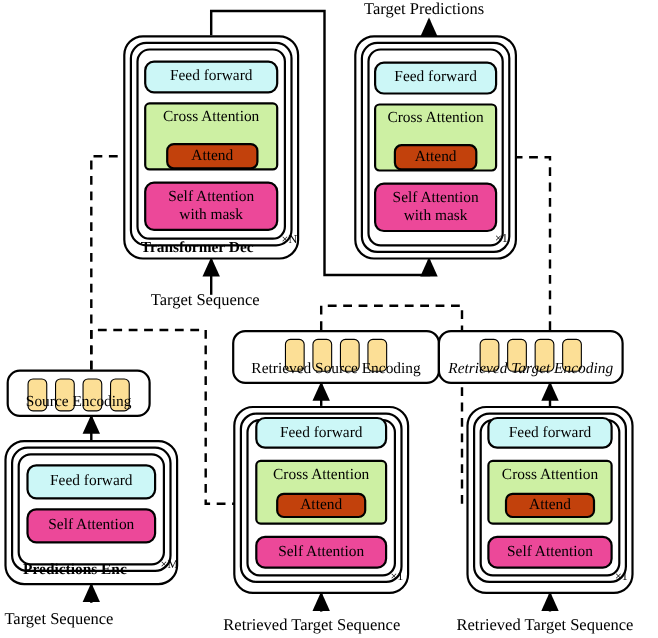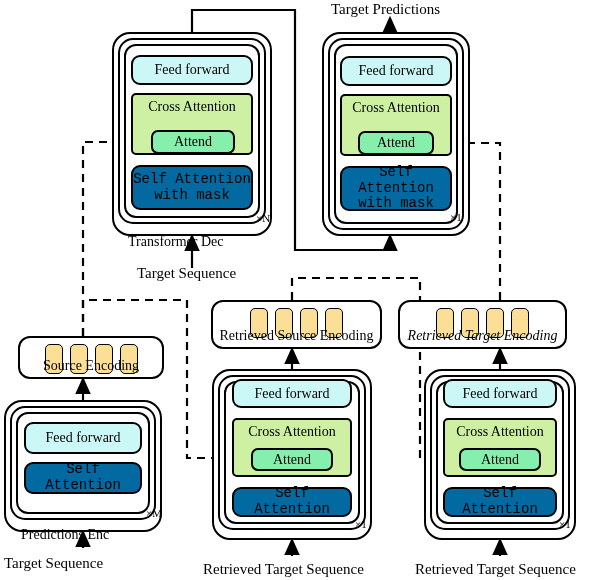--- a/index.html
+++ b/index.html
@@ -1,30 +1,30 @@
 <!DOCTYPE html>
 <html><head>
 <meta charset="utf-8">
 <style>
   html,body{margin:0;padding:0;background:#fff;}
   #root{position:relative;width:598px;height:580px;background:#fff;
         font-family:"Liberation Serif","DejaVu Serif",serif;color:#000;overflow:hidden;}
   .lbl{position:absolute;white-space:nowrap;font-size:15px;line-height:1;text-align:center;}
-  .lbl.bold{font-weight:normal;font-size:14px;margin-top:16px;}
+  .lbl.bold{font-weight:bold;font-size:14px;}
   .xn{position:absolute;font-size:11px;white-space:nowrap;}
   
   .shell{position:absolute;border:2px solid #000;border-radius:18px;background:#fff;box-sizing:border-box;}
   .shell2{position:absolute;border:2px solid #000;border-radius:15px;background:#fff;box-sizing:border-box;}
   .shell3{position:absolute;border:2px solid #000;border-radius:12px;background:#fff;box-sizing:border-box;}
   .blk{position:absolute;border:2px solid #000;border-radius:9px;box-sizing:border-box;
        display:flex;align-items:center;justify-content:center;text-align:center;
        font-size:14px;line-height:1.12;}
   .ff{background:#ccf7f7;}
-  .att{background:#0369a1;font-family:Liberation Mono, monospace;}
-  .attend{background:#86efac;border:2px solid #000;border-radius:7px;}
+  .att{background:#ec4899;}
+  .attend{background:#c2410c;border:2px solid #000;border-radius:7px;}
   .catt{position:absolute;border:2px solid #000;border-radius:5px;background:#cdf0a3;box-sizing:border-box;}
   .catt .cttl{position:absolute;left:0;right:0;top:4px;text-align:center;font-size:14px;}
   
   .encbox{position:absolute;border:2px solid #000;border-radius:12px;background:#fff;box-sizing:border-box;}
   .toks{position:absolute;left:0;right:0;top:6px;display:flex;justify-content:center;gap:7px;}
   .tok{width:18px;height:30px;background:#fcdf96;border:1.5px solid #000;border-radius:5px;box-sizing:border-box;}
   .enclbl{position:absolute;left:0;right:0;bottom:3px;text-align:center;font-size:14px;}
   svg.wires{position:absolute;left:0;top:0;width:598px;height:580px;overflow:visible;}
 </style>
 </head>
@@ -93,21 +93,21 @@
   <div class="blk attend" style="left:358px;top:131px;width:76px;height:24px;">Attend</div>
 
   <div class="blk att" style="left:340px;top:166px;width:112px;height:45px;white-space:pre-line;">Self Attention
 with mask</div>
 
   <div class="xn" style="left:450px;top:211px;">×1</div>
 
   <div class="lbl" style="left:331px;top:2px;">Target Predictions</div>
   <div class="lbl" style="left:137px;top:266px;">Target Sequence</div>
 
-  <div class="encbox" style="left:18px;top:336px;width:146px;height:43px;">
+  <div class="encbox" style="left:6px;top:336px;width:131px;height:43px;">
     <div class="toks">
       <span class="tok"></span>
       <span class="tok"></span>
       <span class="tok"></span>
       <span class="tok"></span>
     </div>
     <div class="enclbl">Source Encoding</div>
   </div>
 
   <div class="shell" style="left:4px;top:400px;width:158px;height:132px;"></div>
@@ -115,21 +115,21 @@
   <div class="shell3" style="left:16px;top:412px;width:134px;height:102px;"></div>
 
   <div class="blk ff" style="left:24px;top:422px;width:118px;height:32px;">Feed forward</div>
   <div class="blk att" style="left:24px;top:462px;width:118px;height:32px;">Self Attention</div>
 
   <div class="lbl bold" style="left:21px;top:512px;">Predictions Enc</div>
   <div class="xn" style="left:146px;top:507px;">×M</div>
 
   <div class="lbl" style="left:4px;top:556px;">Target Sequence</div>
 
-  <div class="encbox" style="left:211px;top:300px;width:171px;height:49px;">
+  <div class="encbox" style="left:211px;top:300px;width:189px;height:49px;">
     <div class="toks">
       <span class="tok"></span>
       <span class="tok"></span>
       <span class="tok"></span>
       <span class="tok"></span>
     </div>
     <div class="enclbl">Retrieved Source Encoding</div>
   </div>
 
   <div class="shell" style="left:212px;top:369px;width:160px;height:171px;"></div>

